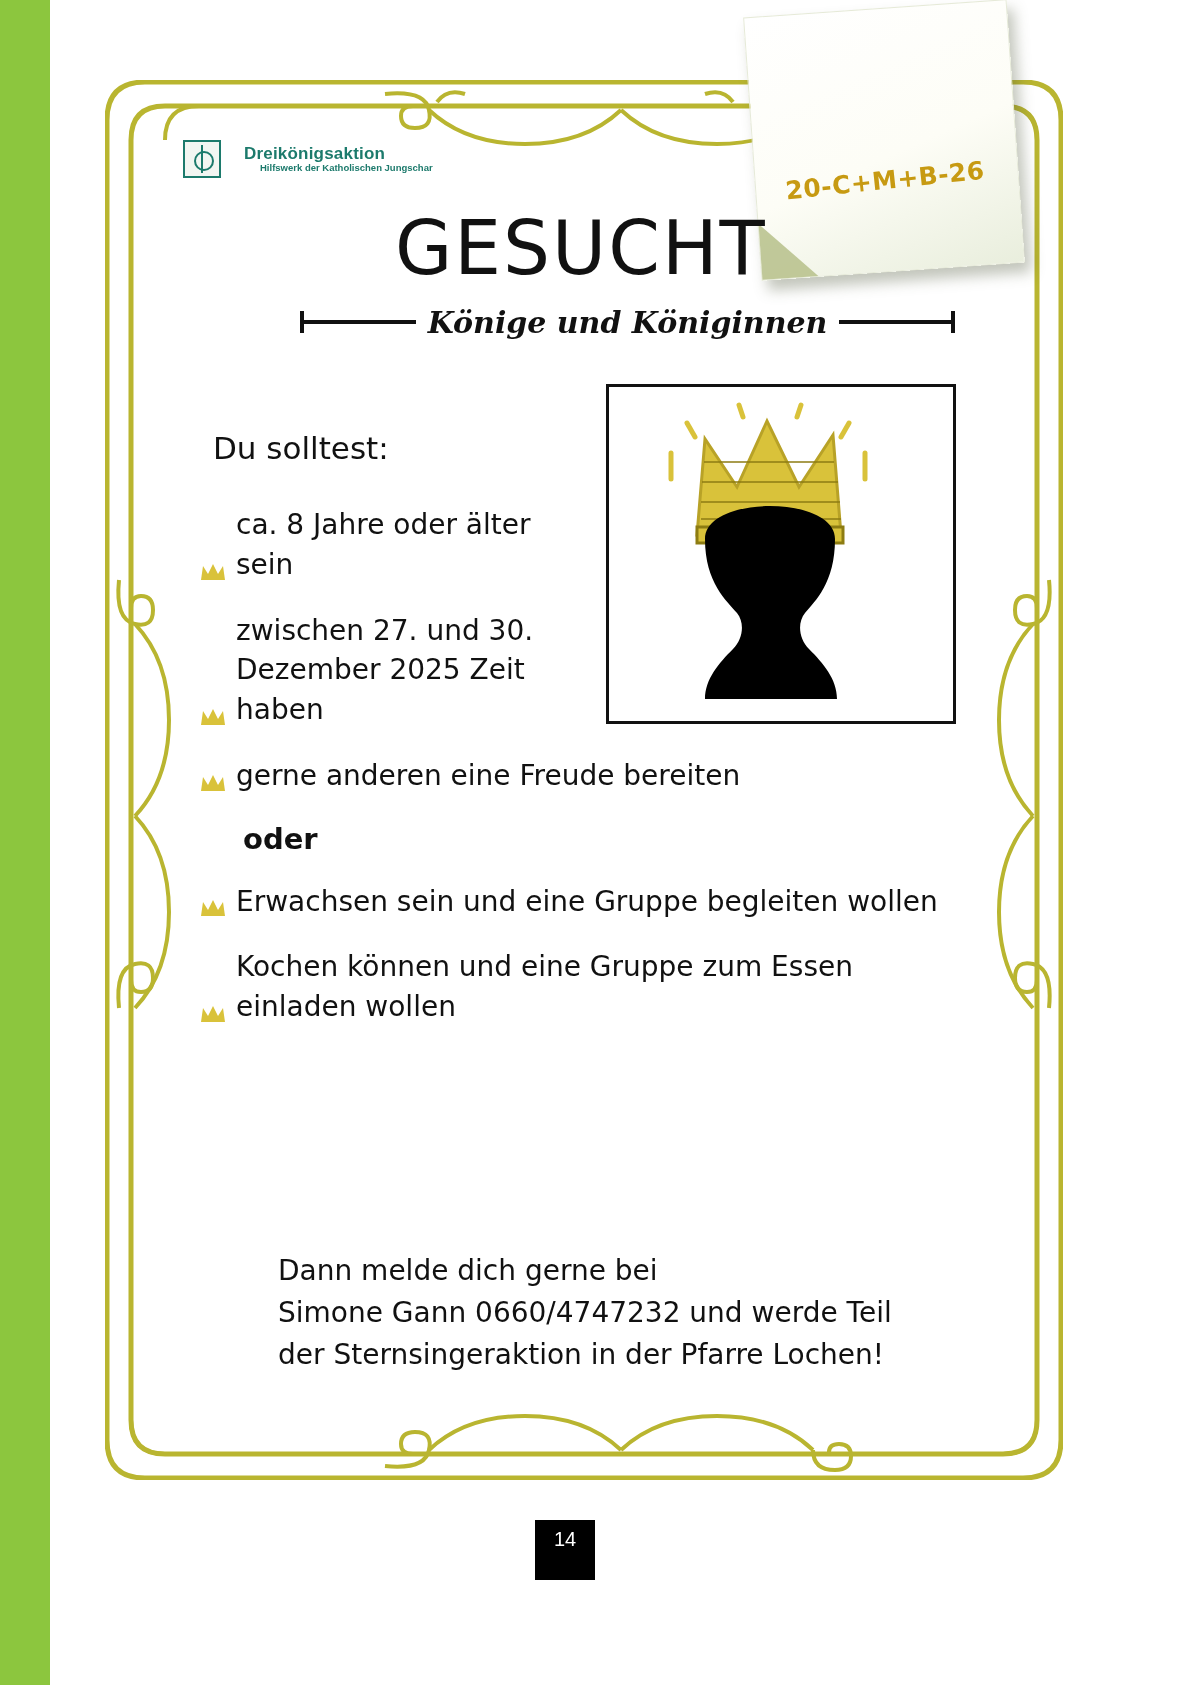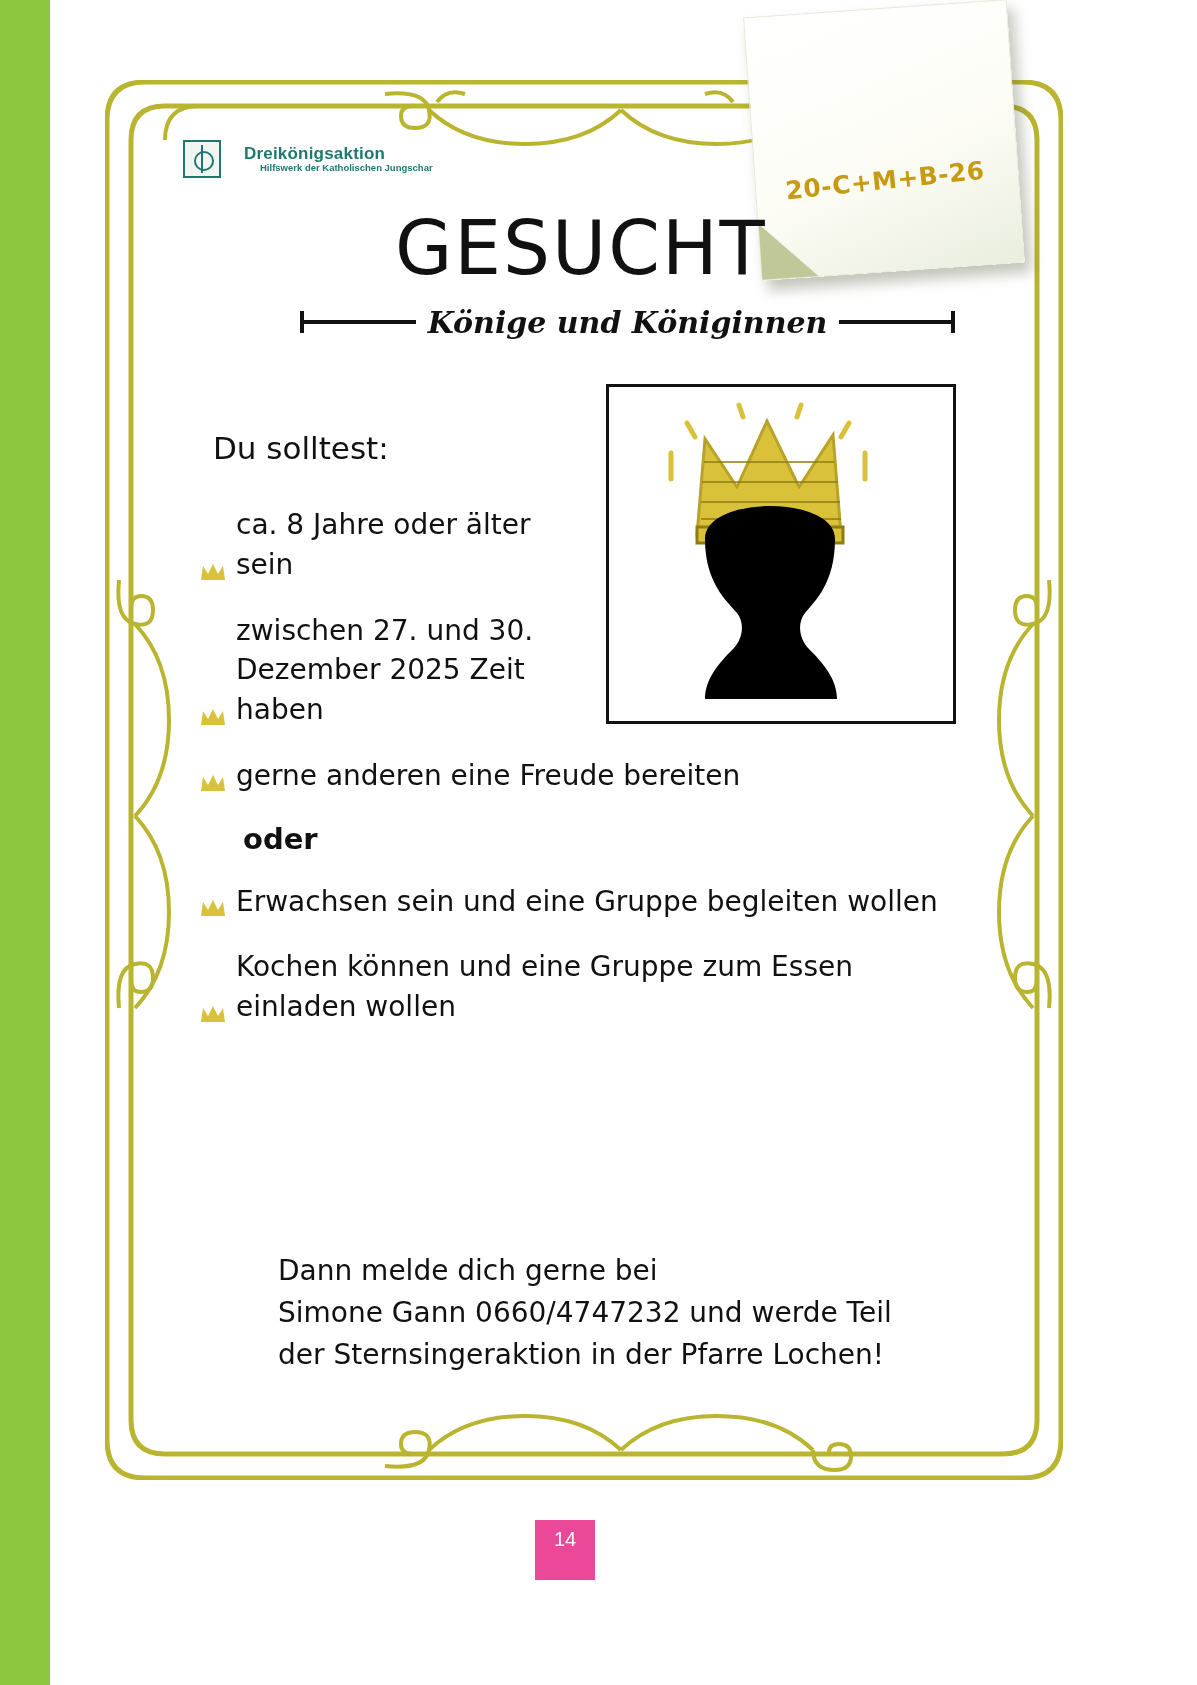--- a/index.html
+++ b/index.html
@@ -211,21 +211,21 @@
     line-height: 1.5;
     color: #111;
     margin-left: 38px;
   }
 
   
   .page-tab {
     position: absolute;
     left: 535px; top: 1520px;
     width: 60px; height: 60px;
-    background: #ec4899;
+    background: #000000;
     color: #ffffff;
     font-size: 20px;
     display: flex;
     align-items: flex-start;
     justify-content: center;
     padding-top: 8px;
     box-sizing: border-box;
   }
 </style>
 </head>

